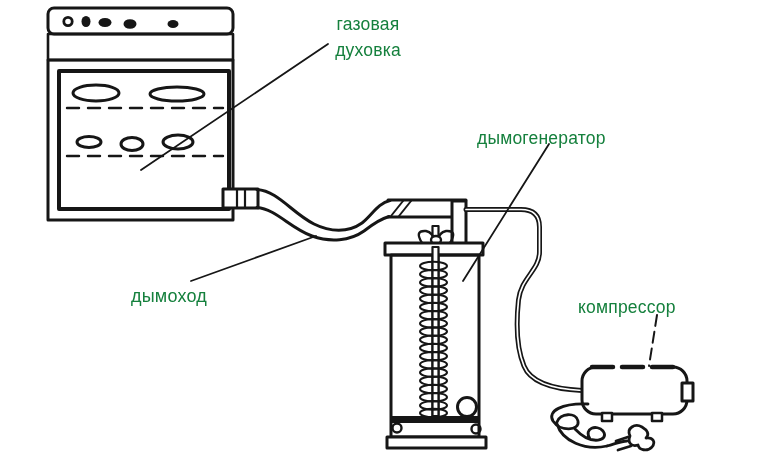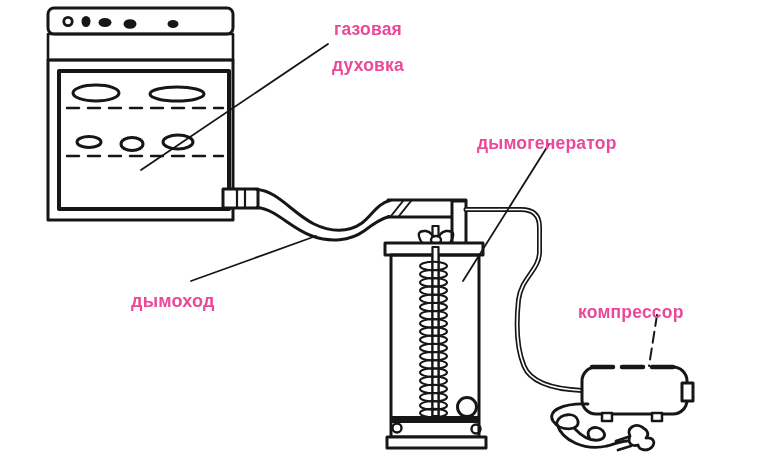--- a/index.html
+++ b/index.html
@@ -7,24 +7,24 @@
     position: relative;
     width: 771px;
     height: 471px;
     background: #ffffff;
     overflow: hidden;
     font-family: "Liberation Sans", "DejaVu Sans", sans-serif;
   }
   .stage svg { position: absolute; left: 0; top: 0; }
   .diagram-label {
     position: absolute;
-    font-weight: bold;
+    font-weight: normal;
     font-size: 17.5px;
-    line-height: 36px;
-    color: #ec4899;
+    line-height: 26px;
+    color: #15803d;
     letter-spacing: 0.2px;
     white-space: pre-line;
     user-select: none;
   }
   .label-gas-oven      { left: 322px; top: 11px; width: 92px; text-align: center; }
   .label-smoke-gen     { left: 477px; top: 125px; }
   .label-chimney       { left: 131px; top: 283px; font-size: 18px; }
   .label-compressor    { left: 578px; top: 294px; }
 </style>
 </head>

